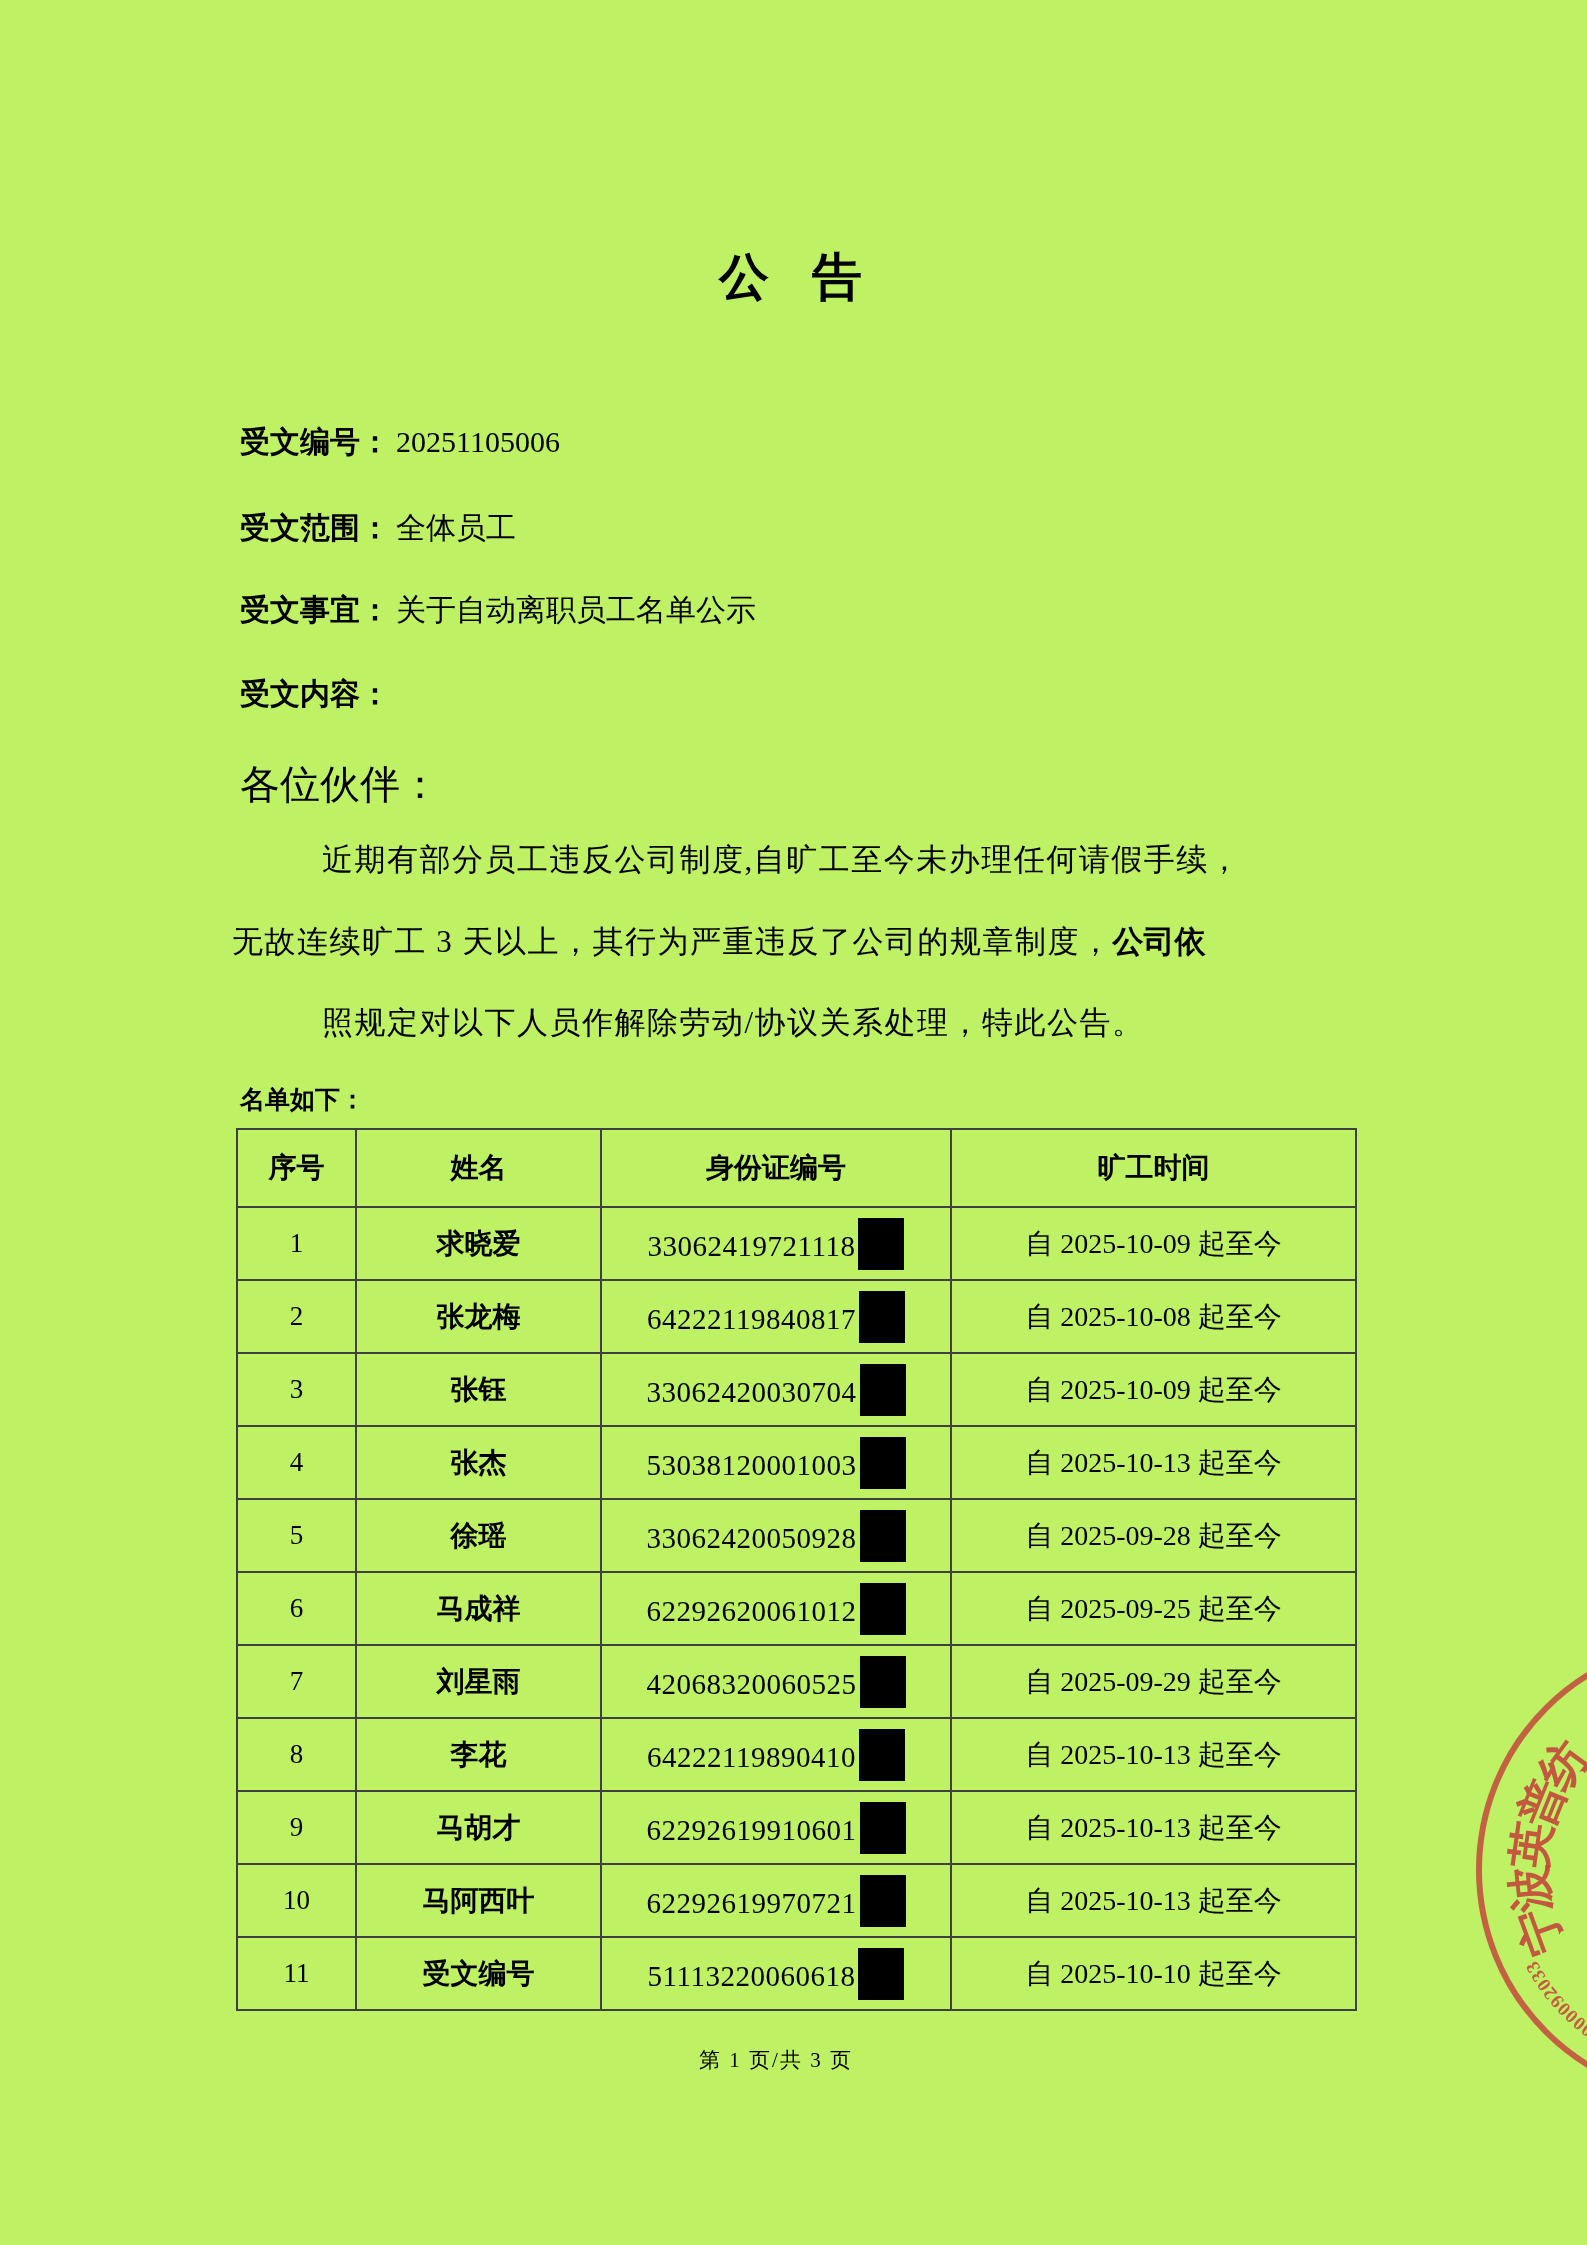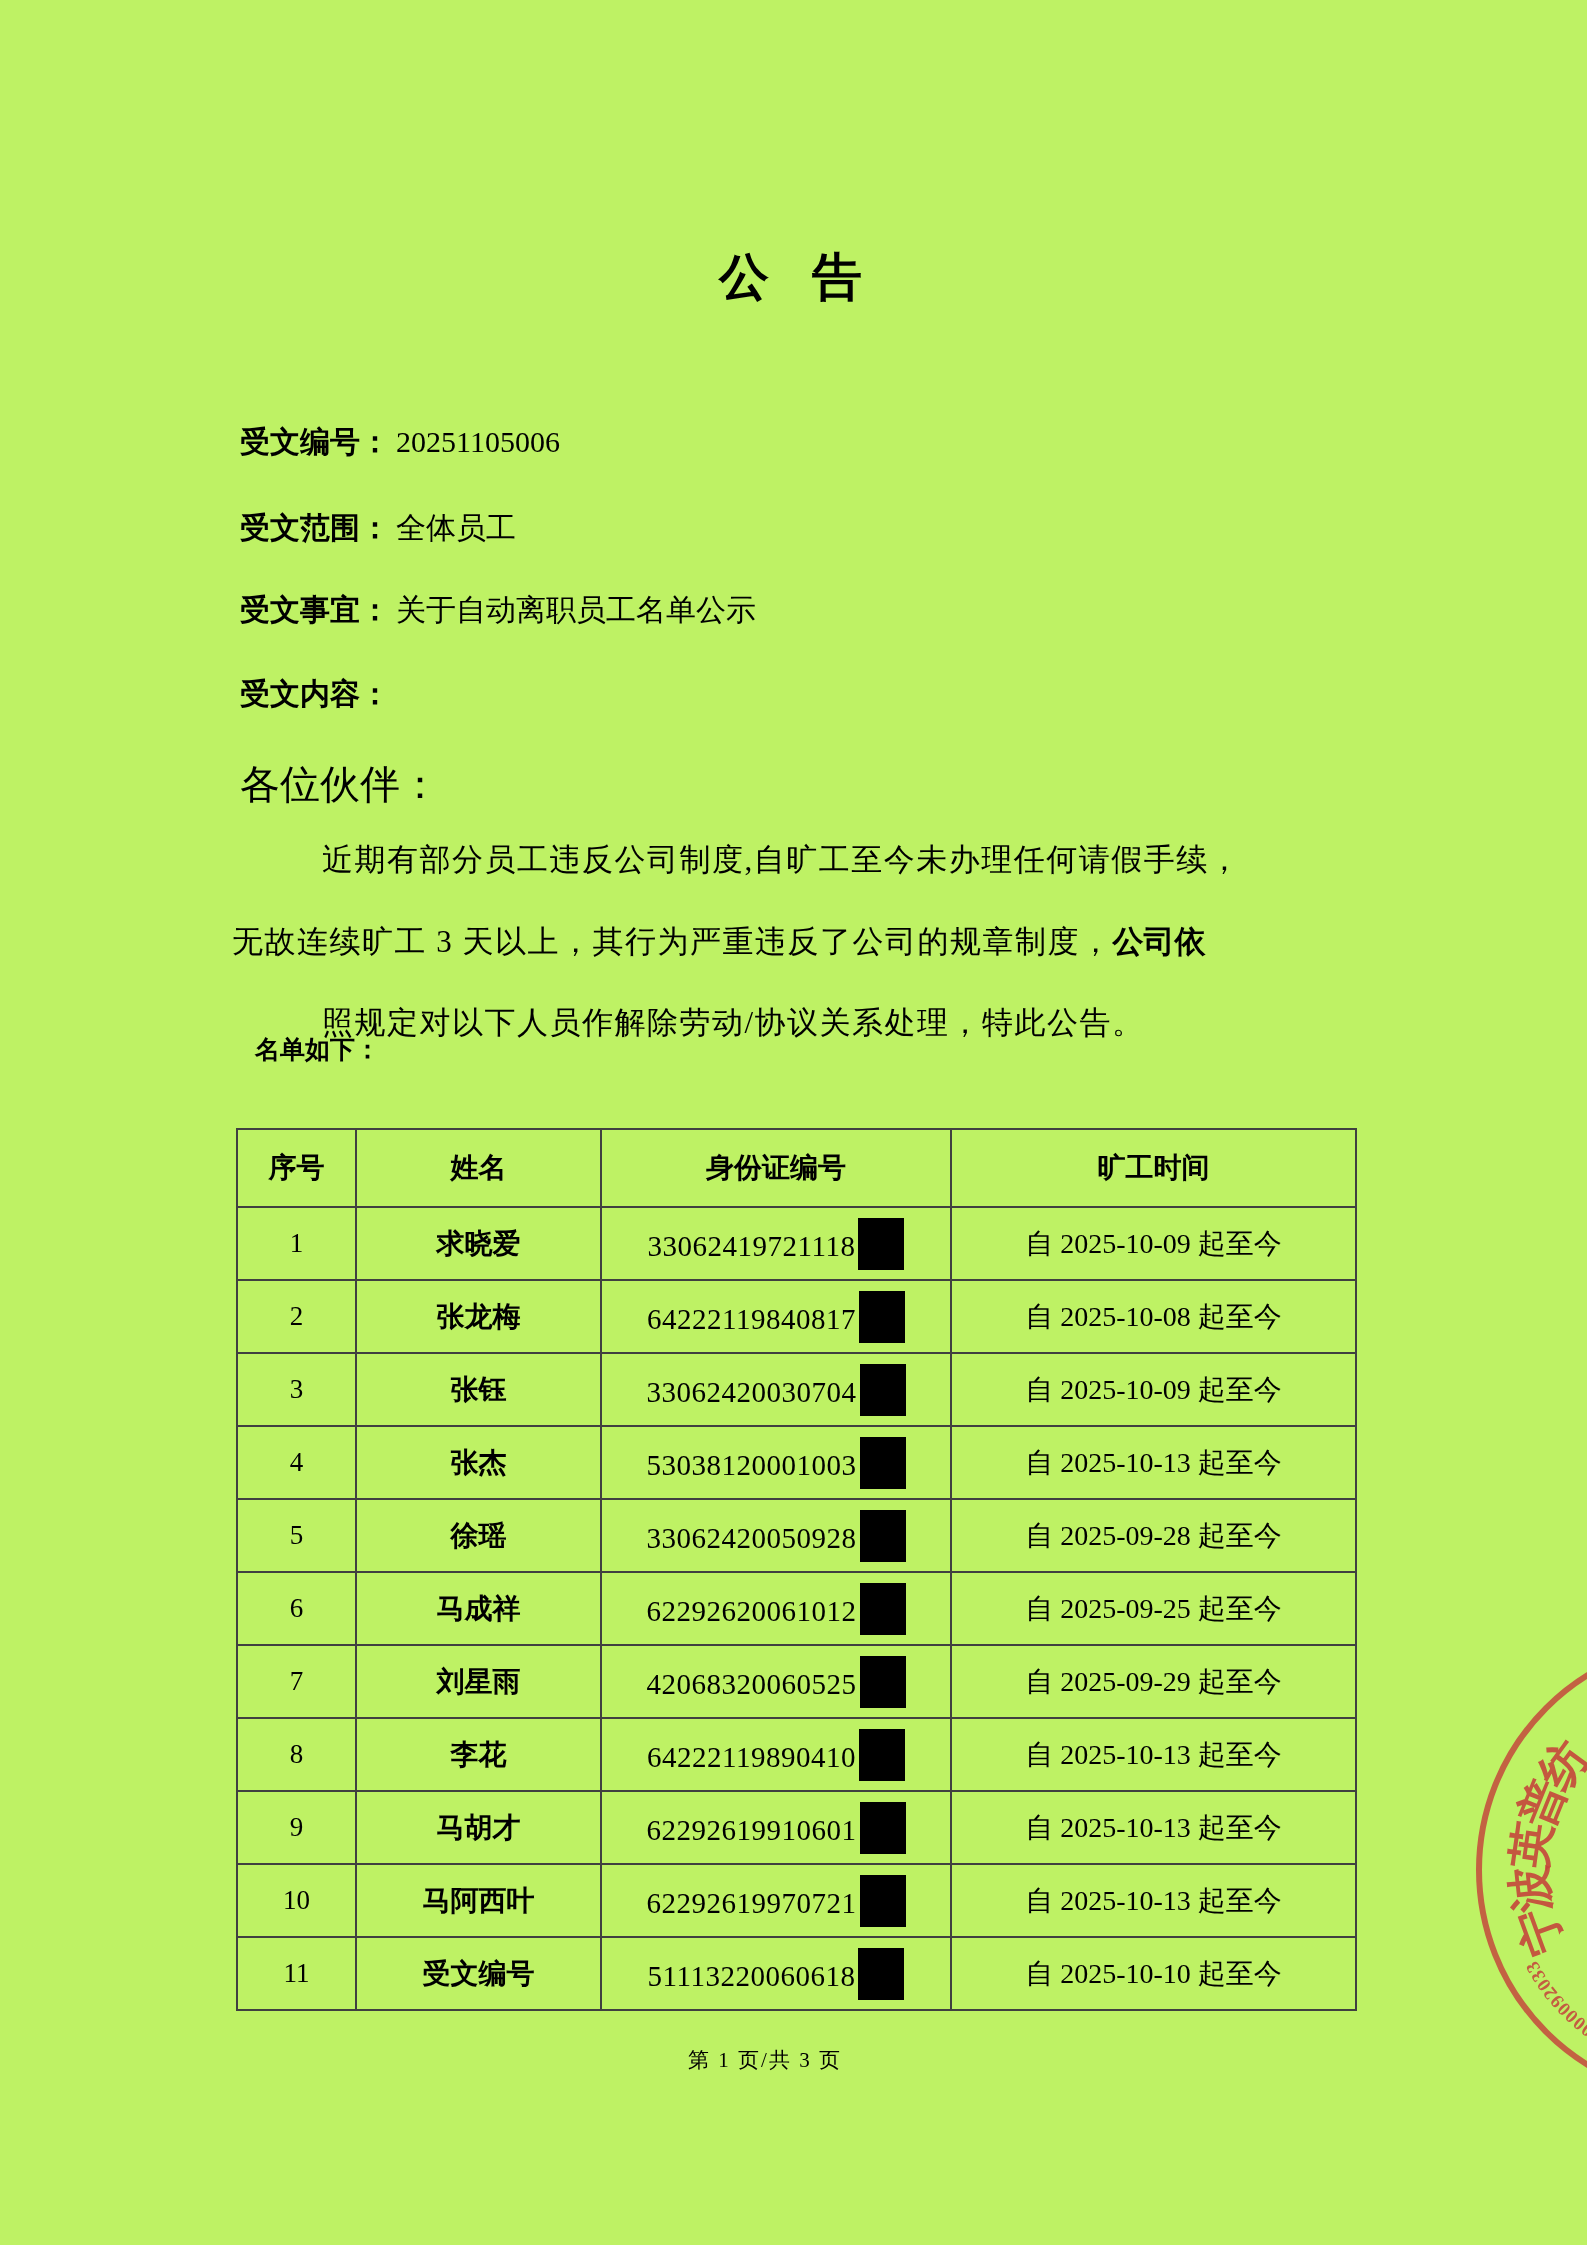--- a/index.html
+++ b/index.html
@@ -72,20 +72,21 @@
     background:#000;
     vertical-align:-14px;
     margin-left:3px;
   }
   .page-footer{
     left:0; top:2046px;
     width:1530px;
     text-align:center;
     font-size:21px;
     letter-spacing:2px;
+    padding-left:11px;
   }
   
   .stamp{
     left:1476px; top:1638px;
     width:464px; height:464px;
     pointer-events:none;
   }
   .stamp-ring{
     position:absolute; left:0; top:0; right:0; bottom:0;
     border:6px solid #c5423b;
@@ -137,21 +138,21 @@
   <div class="abs salutation" style="top:757px;">各位伙伴：</div>
 
   <div class="abs para" style="left:322px; top:839px;">近期有部分员工违反公司制度,自旷工至今未办理任何请假手续，</div>
 
   <div class="abs para" style="left:232px; top:921px;">
     <span>无故连续旷工 3 天以上，其行为严重违反了公司的规章制度，</span><span class="emph">公司依</span>
   </div>
 
   <div class="abs para" style="left:322px; top:1002px;">照规定对以下人员作解除劳动/协议关系处理，特此公告。</div>
 
-  <div class="abs list-intro" style="top:1033px;margin-left:15px;">名单如下：</div>
+  <div class="abs list-intro" style="top:1083px;">名单如下：</div>
 
   <div class="abs roster">
     <table>
       <colgroup>
         <col class="col-no">
           <col class="col-name">
           <col class="col-id">
           <col class="col-time">
       </colgroup>
       <thead>

